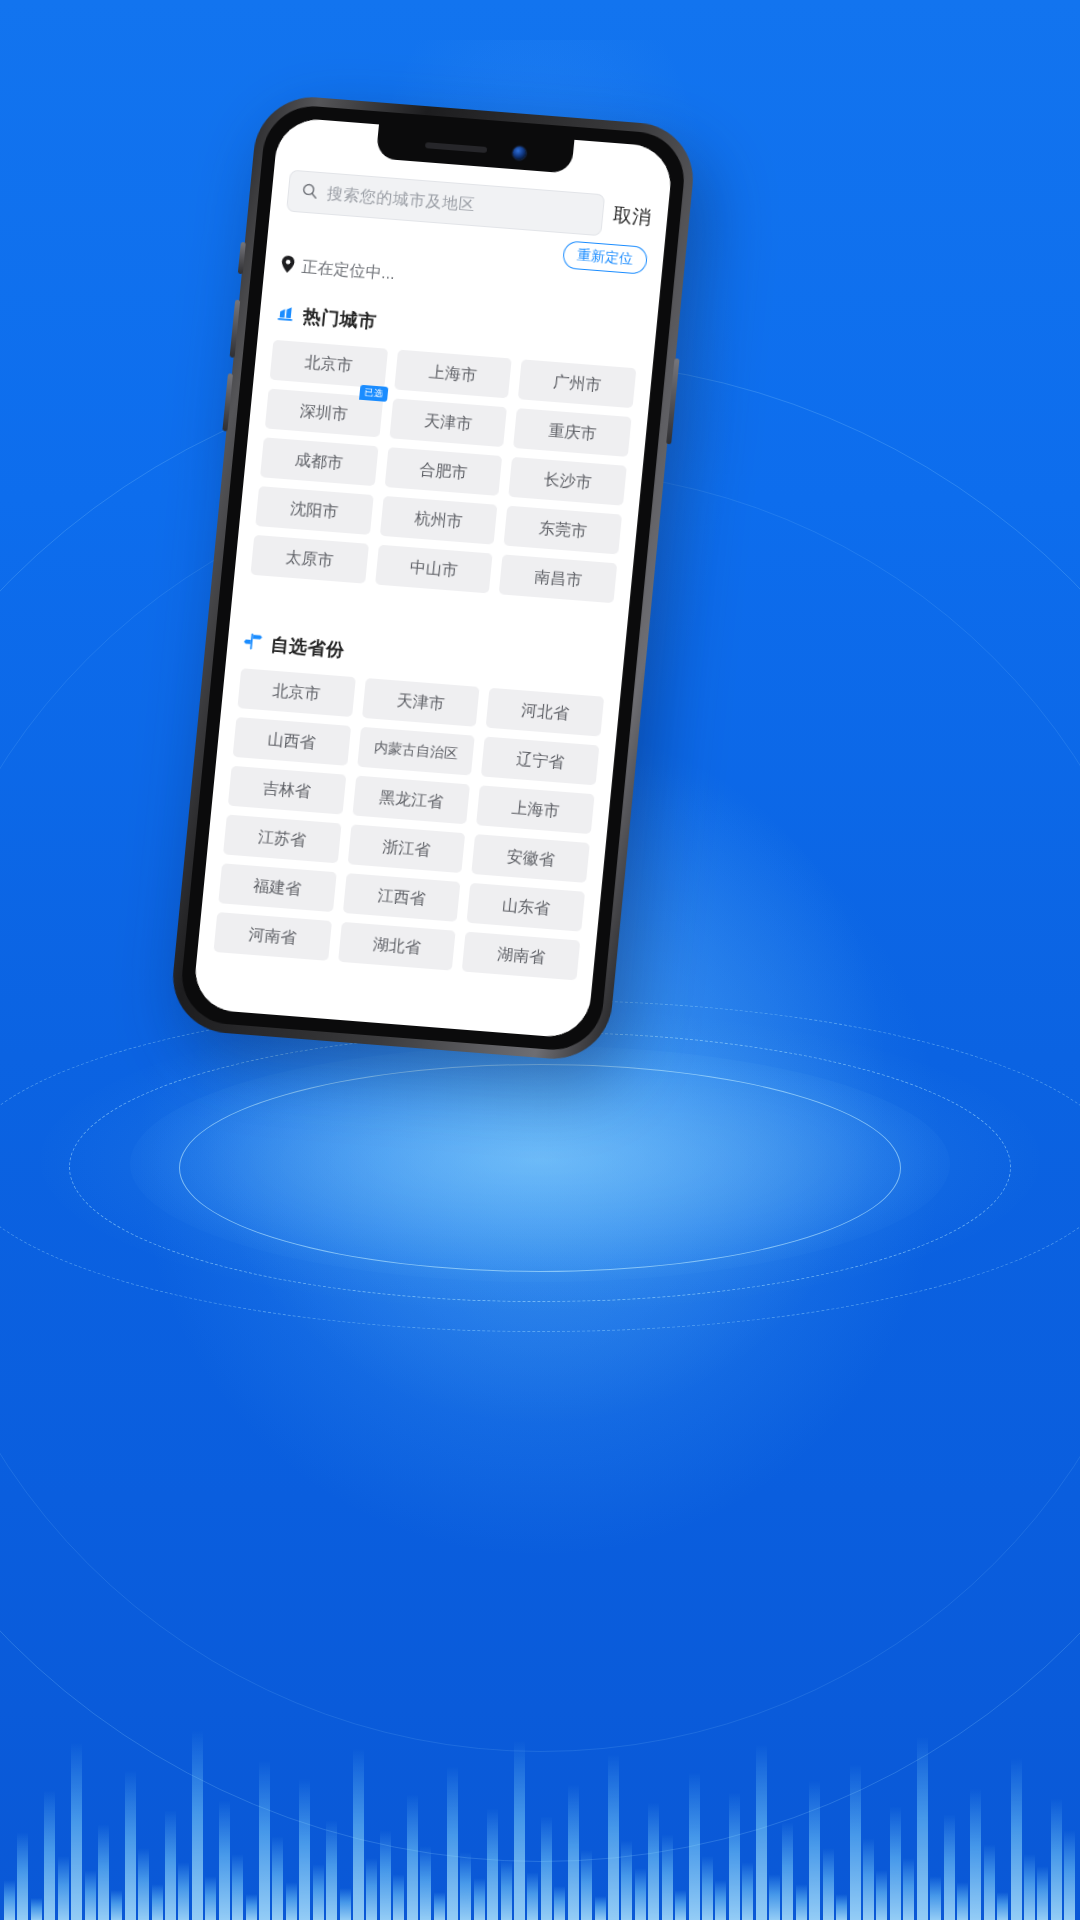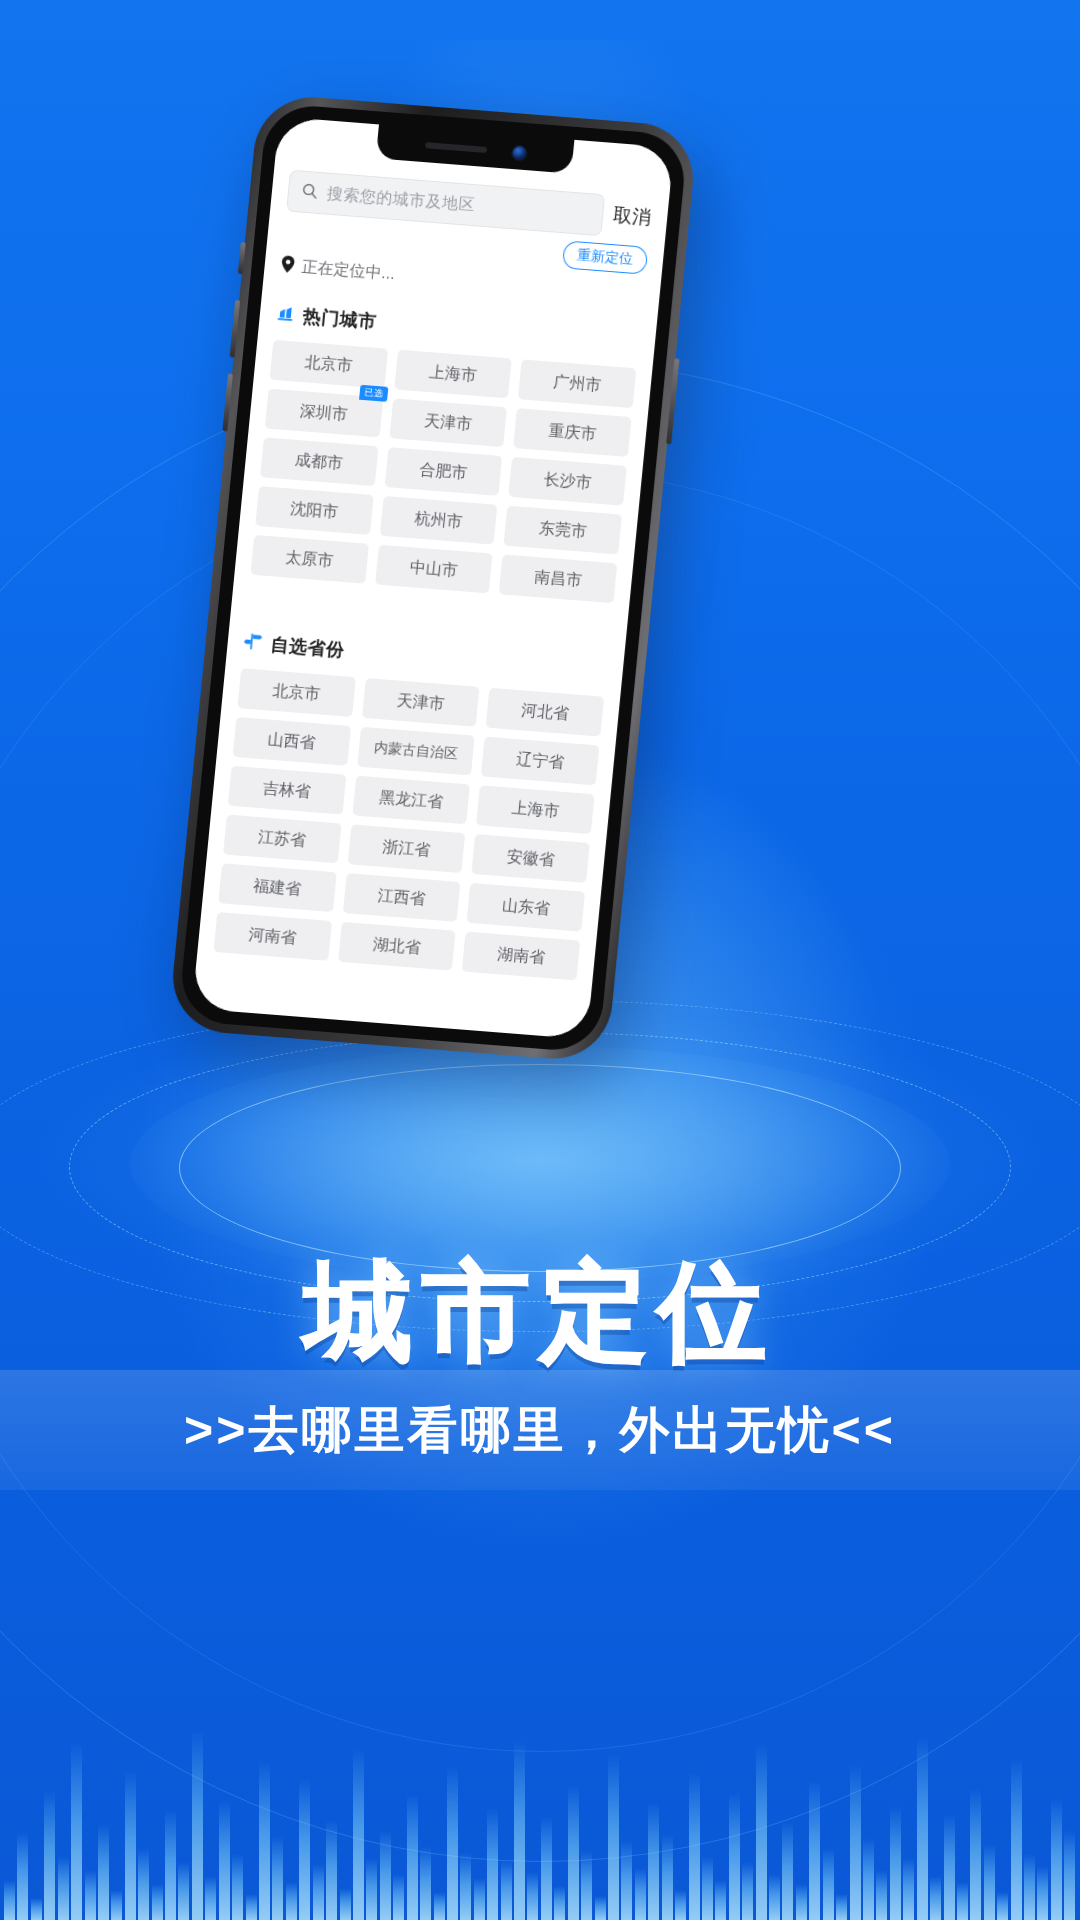--- a/index.html
+++ b/index.html
@@ -485,25 +485,21 @@
                   <span>湖南省</span>
                 </div>
               </div>
 
           </div>
         </div>
       </div>
     </div>
   </div>
 
-  <div id="headline">城市定位</div>
-
-  <div id="subbar">
-    <div id="subbar-text">&gt;&gt;去哪里看哪里，外出无忧&lt;&lt;</div>
-  </div>
+
 
   <div id="equalizer">
       <i style="height: 40px;"></i>
       <i style="height: 88px;"></i>
       <i style="height: 22px;"></i>
       <i style="height: 130px;"></i>
       <i style="height: 64px;"></i>
       <i style="height: 178px;"></i>
       <i style="height: 50px;"></i>
       <i style="height: 96px;"></i>

